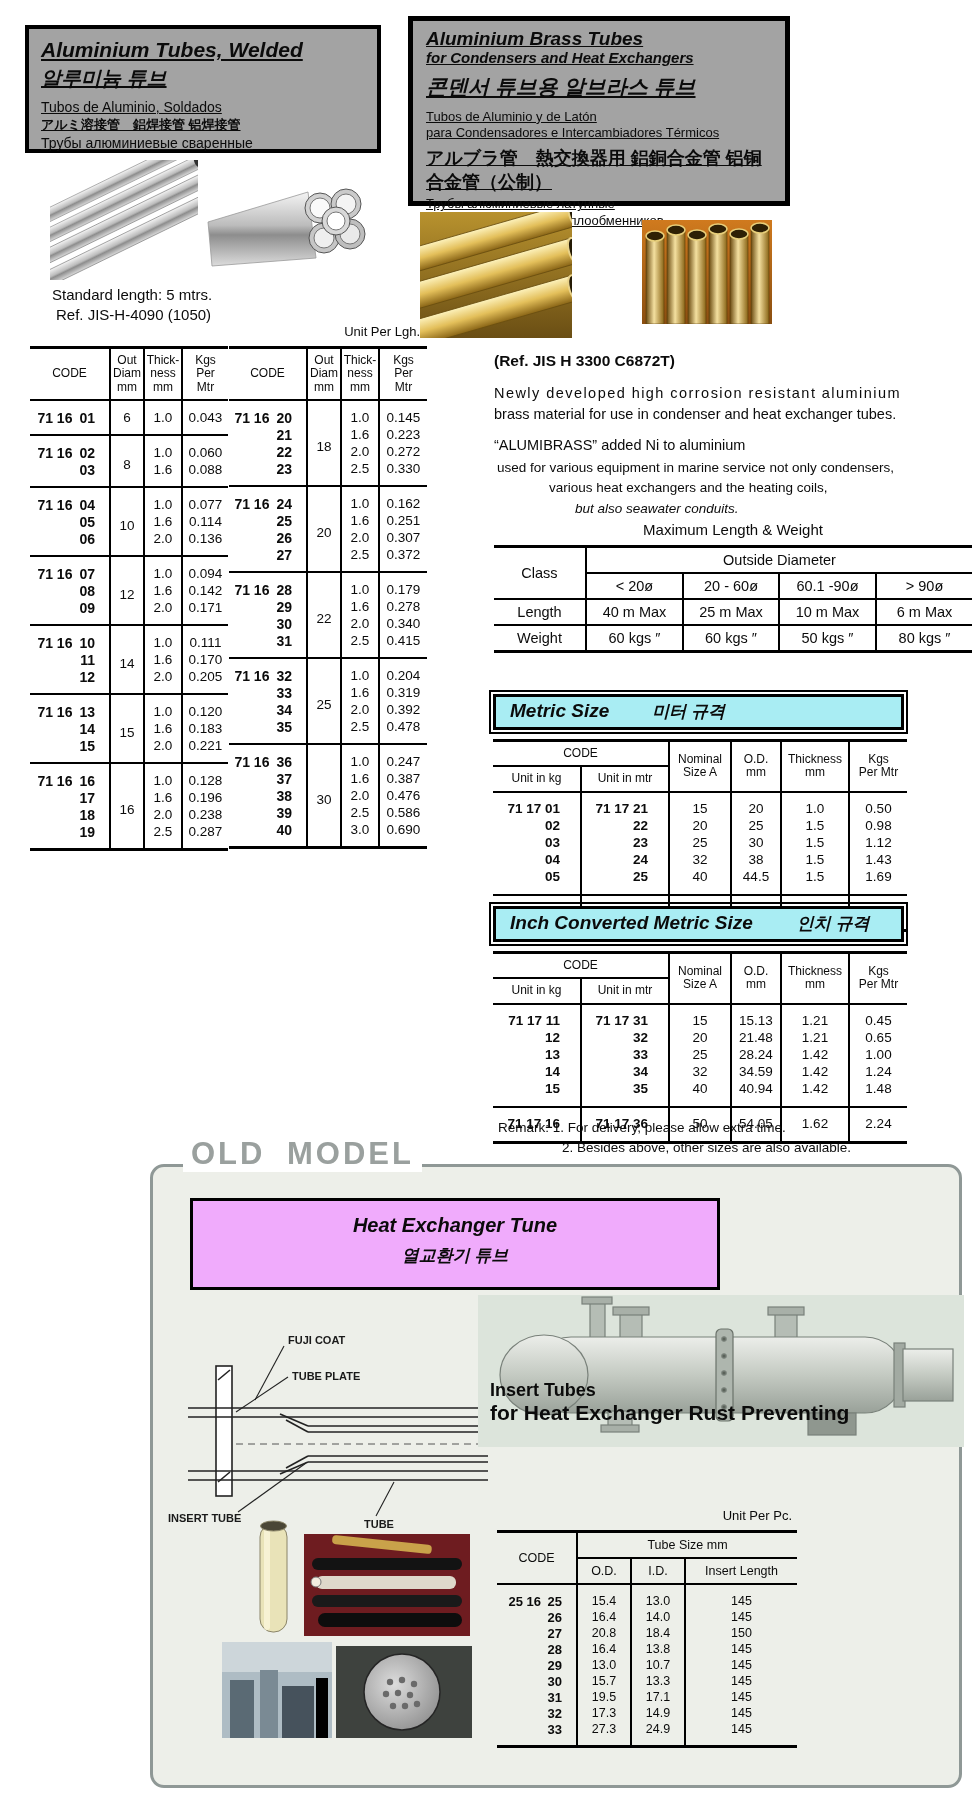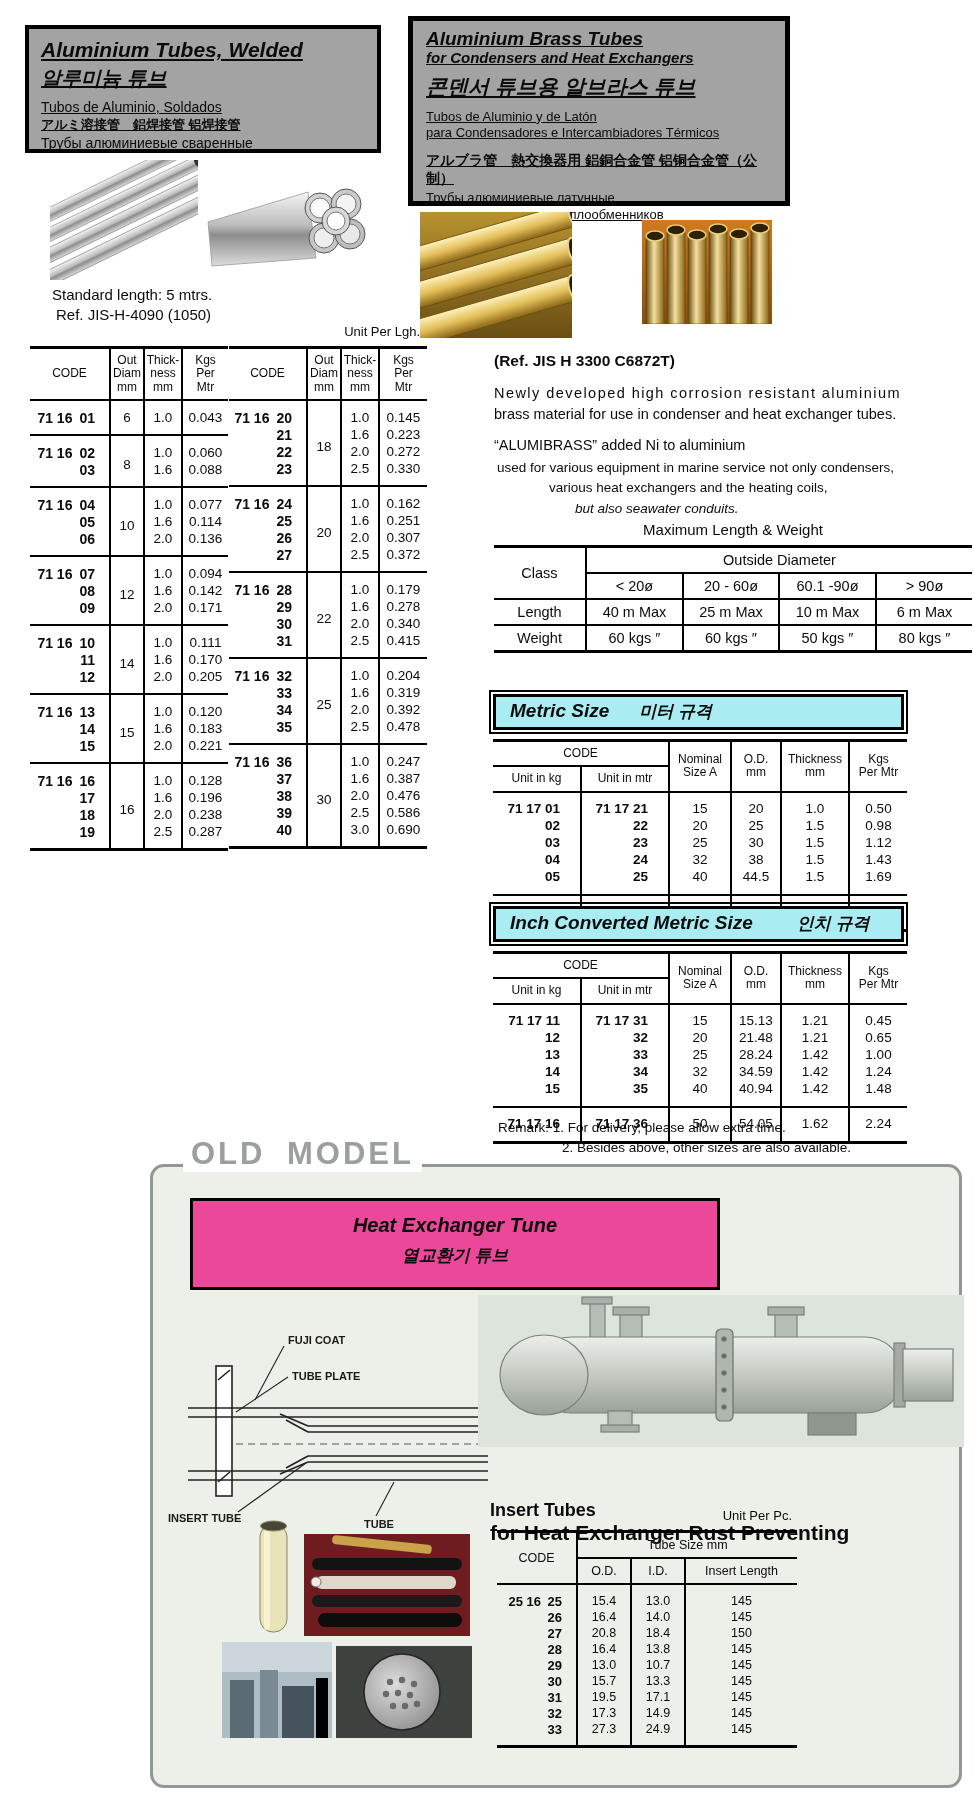--- a/index.html
+++ b/index.html
@@ -15,21 +15,21 @@
   #header-left .t-ko{font-size:20px;margin-top:3px;}
   #header-left .t-es{font-size:14px;margin-top:7px;}
   #header-left .t-ja{font-size:13px;font-weight:bold;margin-top:1px;}
   #header-left .t-ru{font-size:14px;margin-top:1px;}
 
   #header-right{left:408px;top:16px;width:382px;height:190px;border-width:5px;padding:5px 13px;}
   #header-right .t-en1{font-size:19px;line-height:1.05;margin-top:3px;}
   #header-right .t-en2{font-size:15px;}
   #header-right .t-ko{font-size:21px;margin-top:7px;}
   #header-right .t-es{font-size:13px;margin-top:8px;line-height:1.25;}
-  #header-right .t-ja{font-size:14px;font-weight:bold;margin-top:11px;}
+  #header-right .t-ja{font-size:18px;font-weight:bold;margin-top:5px;}
   #header-right .t-ru{font-size:13px;line-height:1.25;margin-top:2px;}
 
   .smalltext{font-size:15px;}
   #std-len{left:52px;top:286px;}
   #ref-jis{left:56px;top:306px;}
   #unit-lgh{left:296px;top:324px;width:124px;text-align:right;font-size:13px;}
 
   
   .spec{border-collapse:collapse;table-layout:fixed;border-top:3px solid #000;border-bottom:3px solid #000;}
   .spec thead{border-bottom:2px solid #000;}
@@ -59,44 +59,44 @@
   #para3 .ind2{margin-left:78px;font-style:italic;}
   #max-title{left:494px;top:521px;width:478px;text-align:center;font-size:15px;}
 
   .maxt{border-collapse:collapse;table-layout:fixed;border-top:3px solid #000;border-bottom:3px solid #000;font-size:14.5px;}
   .maxt td{border:2px solid #000;text-align:center;vertical-align:middle;padding:4px 2px;}
   .maxt tr td:first-child{border-left:none;}
   .maxt tr td:last-child{border-right:none;}
   #tbl-max{left:494px;top:545px;width:478px;}
 
   .banner{background:#a9edf3;border:3px solid #000;outline:2px solid #000;outline-offset:2px;
-          padding:3px 14px 4px 14px;display:flex;align-items:baseline;gap:30px;box-sizing:border-box;}
+          padding:3px 14px 4px 14px;display:flex;align-items:baseline;gap:43px;box-sizing:border-box;}
   .banner .b-en{font-size:19px;}
   .banner .b-ko{font-size:17px;}
   #banner-metric{left:493px;top:694px;width:411px;}
   #banner-inch{left:493px;top:906px;width:411px;gap:44px;}
   #tbl-metric{left:493px;top:739px;}
   #tbl-inch{left:493px;top:951px;}
 
   #remark{left:498px;top:1118px;font-size:13.5px;line-height:1.45;}
   #remark .ind{margin-left:64px;}
 
   
   #old-label{left:183px;top:1136px;font-size:31px;font-weight:bold;color:#9aa09e;
              letter-spacing:3px;word-spacing:10px;background:#fff;padding:0 8px;z-index:3;}
   #panel{left:150px;top:1164px;width:812px;height:624px;border:3px solid #8f9896;border-radius:14px;
          background:#edefe9;box-sizing:border-box;z-index:1;}
-  #hx-box{left:190px;top:1198px;width:530px;height:92px;border:3px solid #000;background:#ec4899;
+  #hx-box{left:190px;top:1198px;width:530px;height:92px;border:3px solid #000;background:#f0abfc;
           text-align:center;box-sizing:border-box;z-index:2;}
   #hx-box .t1{font-size:20px;margin-top:13px;}
   #hx-box .t2{font-size:17px;margin-top:7px;}
 
   #diagram{left:158px;top:1322px;width:332px;height:210px;z-index:2;}
   #vessel{left:478px;top:1295px;width:486px;height:152px;background:#dce4db;z-index:2;}
-  #insert-head{left:490px;top:1500px;font-weight:bold;z-index:2;}
+  #insert-head{left:490px;top:1380px;font-weight:bold;z-index:2;}
   #insert-head .l1{font-size:18px;}
   #insert-head .l2{font-size:21px;}
   #unit-pc{left:640px;top:1508px;width:152px;text-align:right;font-size:13px;z-index:2;}
 
   #tbl-insert{left:497px;top:1530px;z-index:2;}
   #tbl-insert td{font-size:12.5px;height:16px;line-height:15px;}
   #tbl-insert td.code{font-size:13px;}
   #tbl-insert thead th{font-size:12.5px;}
 
   .photo{z-index:2;overflow:hidden;}

